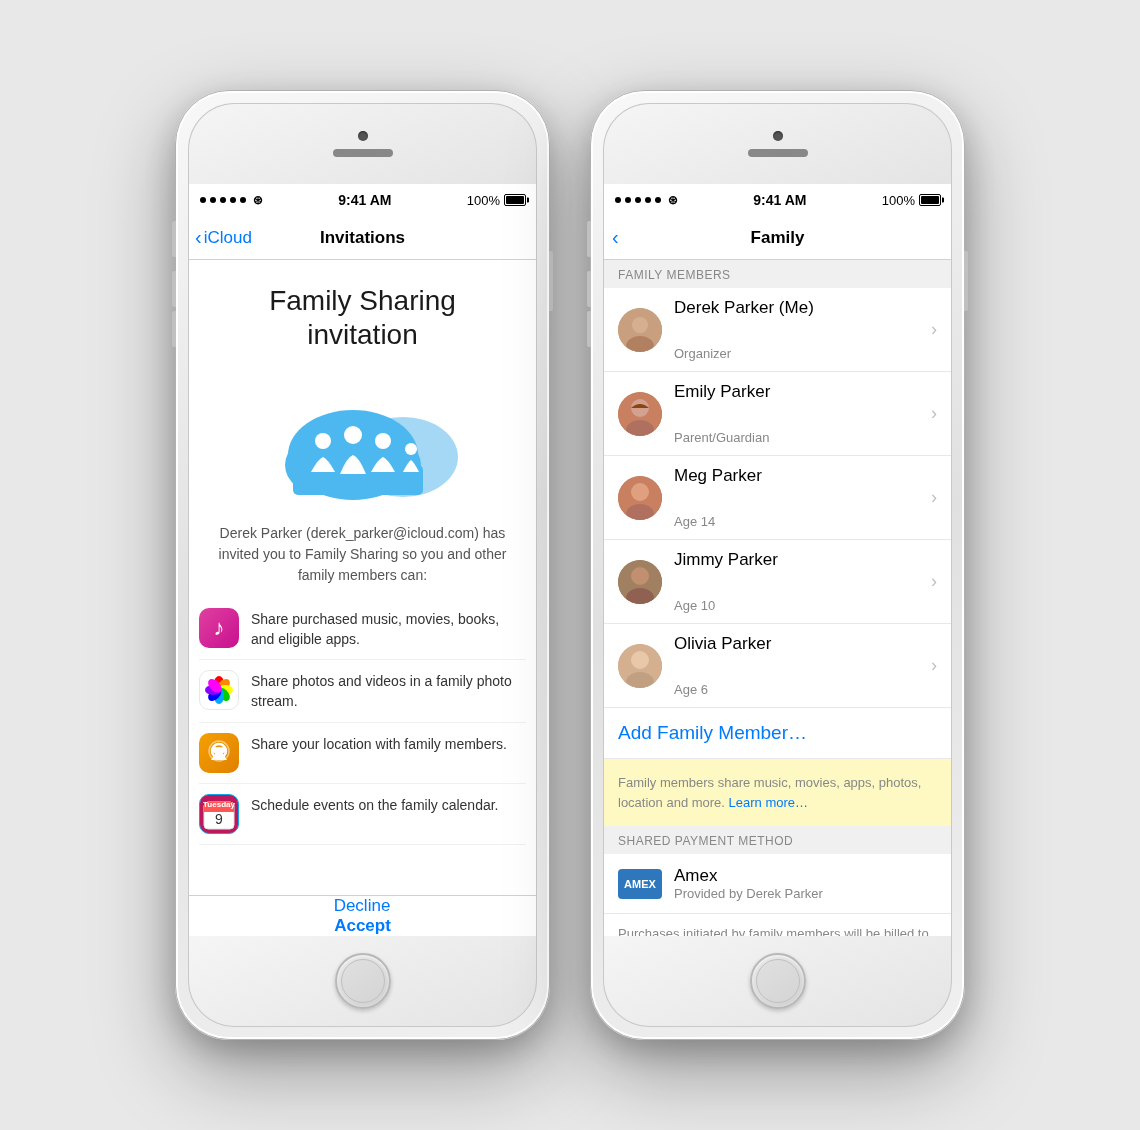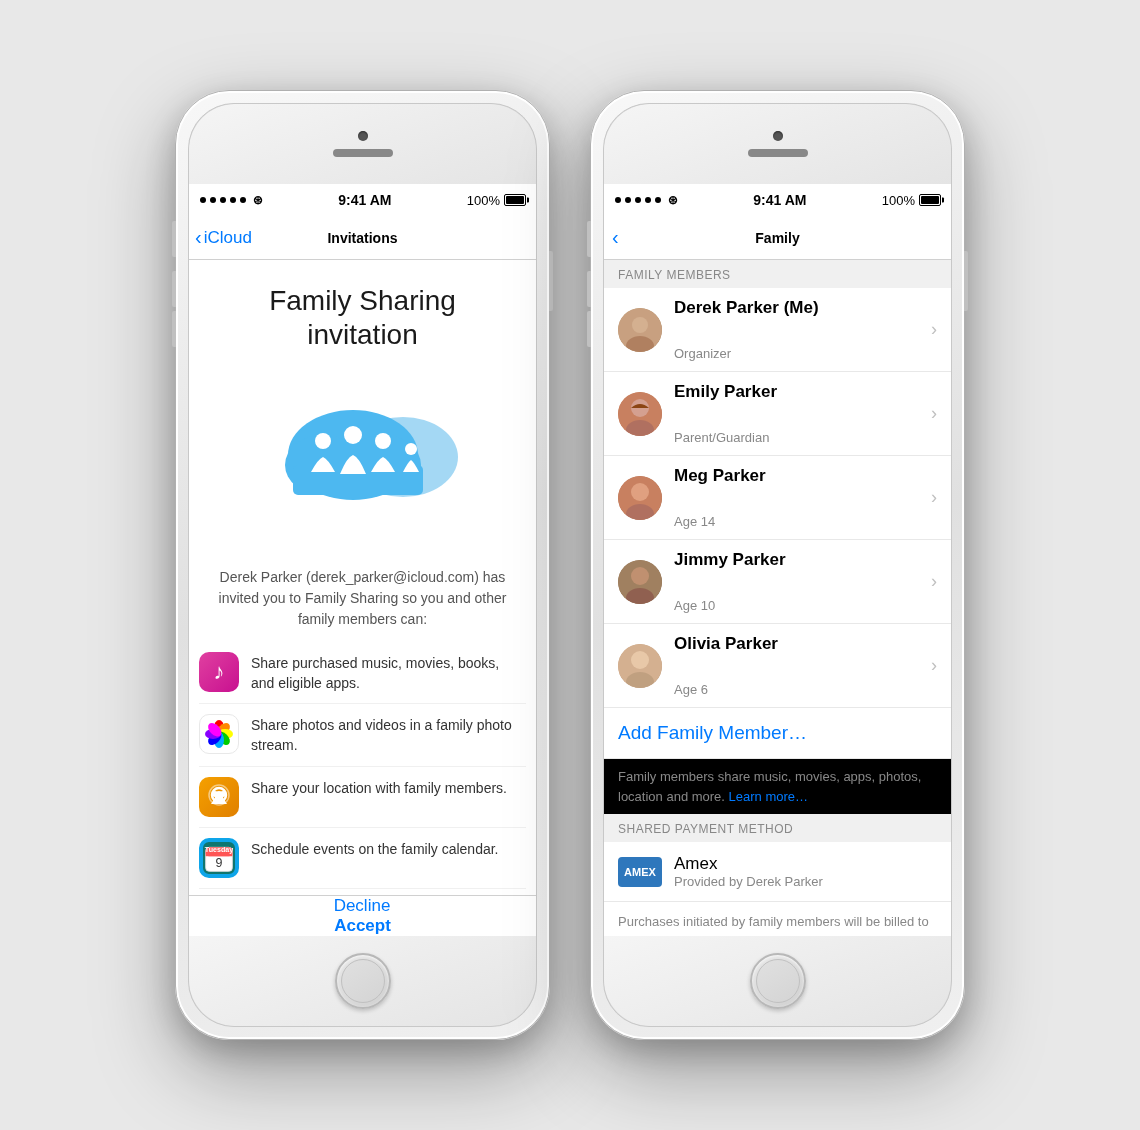--- a/index.html
+++ b/index.html
@@ -213,21 +213,21 @@
     .nav-back {
       position: absolute;
       left: 8px;
       display: flex;
       align-items: center;
       color: #007AFF;
       font-size: 17px;
       gap: 2px;
     }
     .nav-title {
-      font-size: 14px;
+      font-size: 17px;
       font-weight: 600;
       color: black;
     }
     .chevron-left {
       font-size: 20px;
       font-weight: 300;
       line-height: 1;
       margin-top: -1px;
     }
     
@@ -259,21 +259,20 @@
     .cloud-svg {
       width: 200px;
       height: 130px;
     }
     .invitation-text {
       font-size: 14px;
       color: #555;
       text-align: center;
       padding: 0 24px 12px;
       line-height: 1.5;
-      margin-top: 44px;
     }
     
     .feature-list {
       padding: 0 12px;
     }
     .feature-item {
       display: flex;
       align-items: flex-start;
       padding: 10px 0;
       gap: 12px;
@@ -342,21 +341,21 @@
       align-items: center;
       justify-content: center;
       font-size: 22px;
     }
     .member-info {
       flex: 1;
     }
     .member-name {
       font-size: 17px;
       color: #000;
-      font-weight: 700;
+      font-weight: 400;
     }
     .member-role {
       font-size: 13px;
       color: #888;
       margin-top: 28px;
     }
     .chevron-right {
       color: #c0c0c0;
       font-size: 18px;
     }
@@ -365,22 +364,22 @@
       background: white;
       border-bottom: 1px solid #e8e8e8;
     }
     .add-member-text {
       color: #007AFF;
       font-size: 19px;
     }
     .info-text {
       font-size: 13px;
       color: #888;
-      padding: 8px 16px;
-      background: #000000;
+      padding: 14px 16px;
+      background: #fef9c3;
       line-height: 1.5;
     }
     .info-text a {
       color: #007AFF;
       text-decoration: none;
     }
     .payment-row {
       display: flex;
       align-items: center;
       padding: 12px 16px;
@@ -427,22 +426,22 @@
     }
     .icon-findmy {
       background: #2d8a2d;
       color: white;
     }
     .icon-location {
       background: linear-gradient(135deg, #f5a000, #e08000);
       color: white;
     }
     .icon-calendar {
-      background: #0f766e;
-      border: 4px solid #0ea5e9;
+      background: #be185d;
+      border: 1px solid #0ea5e9;
     }
   </style>
 </head>
 <body>
 
 <div class="phones-container">
 
   <div class="iphone">
     <div class="iphone-inner">
       <div class="iphone-top">

